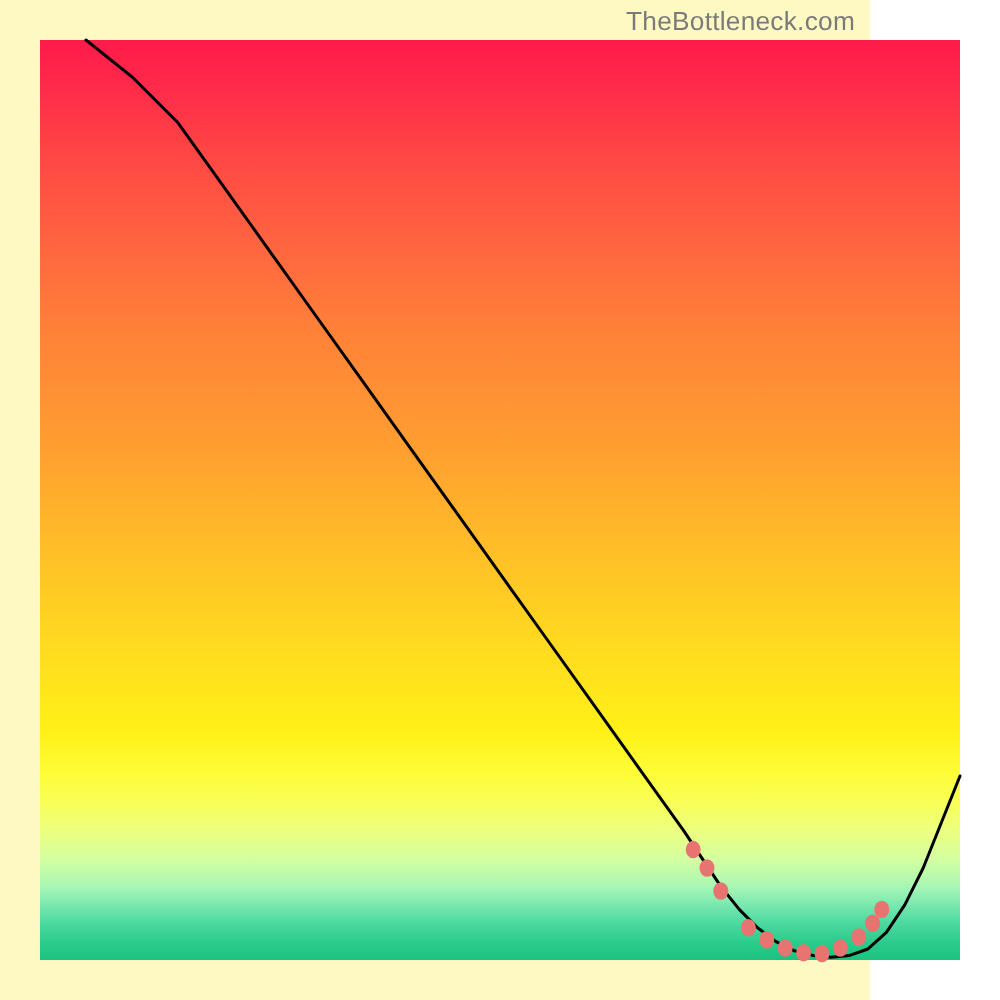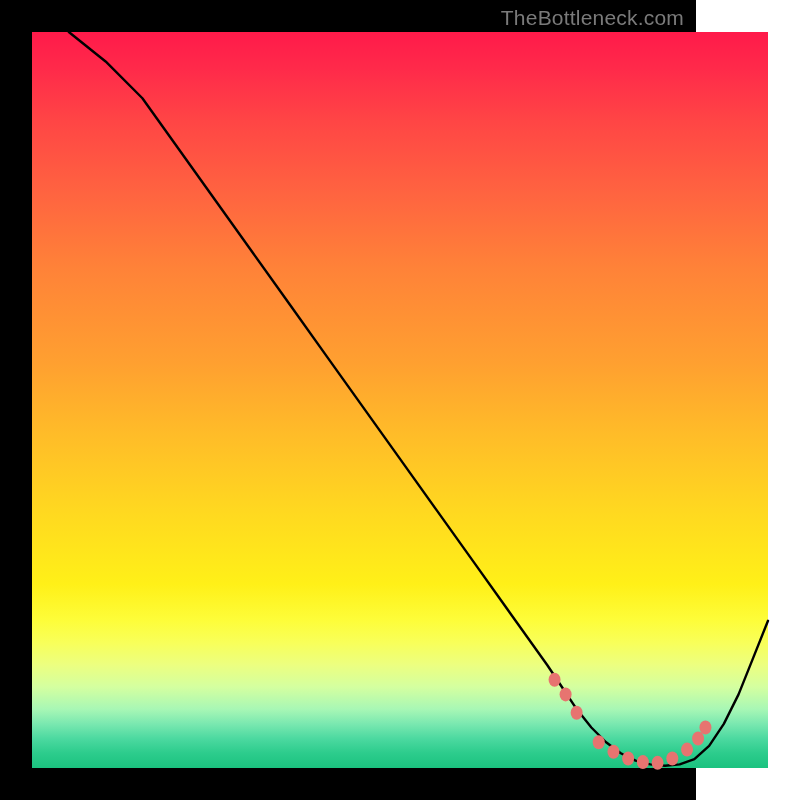--- a/index.html
+++ b/index.html
@@ -1,21 +1,21 @@
 <!DOCTYPE html>
 <html><head>
 <meta charset="utf-8">
 <style>
   * { margin: 0; padding: 0; box-sizing: border-box; }
   html, body { width: 800px; height: 800px; overflow: hidden; background: #fff; }
   .container {
     width: 696px;
     height: 800px;
     position: relative;
-    background: #000000;
+    background: #fef9c3;
   }
   .plot-area {
     position: absolute;
     left: 32px;
     top: 32px;
     width: 736px;
     height: 736px;
     background: linear-gradient(to bottom,
       #ff1a4a 0%,
       #ff2a4a 5%,

